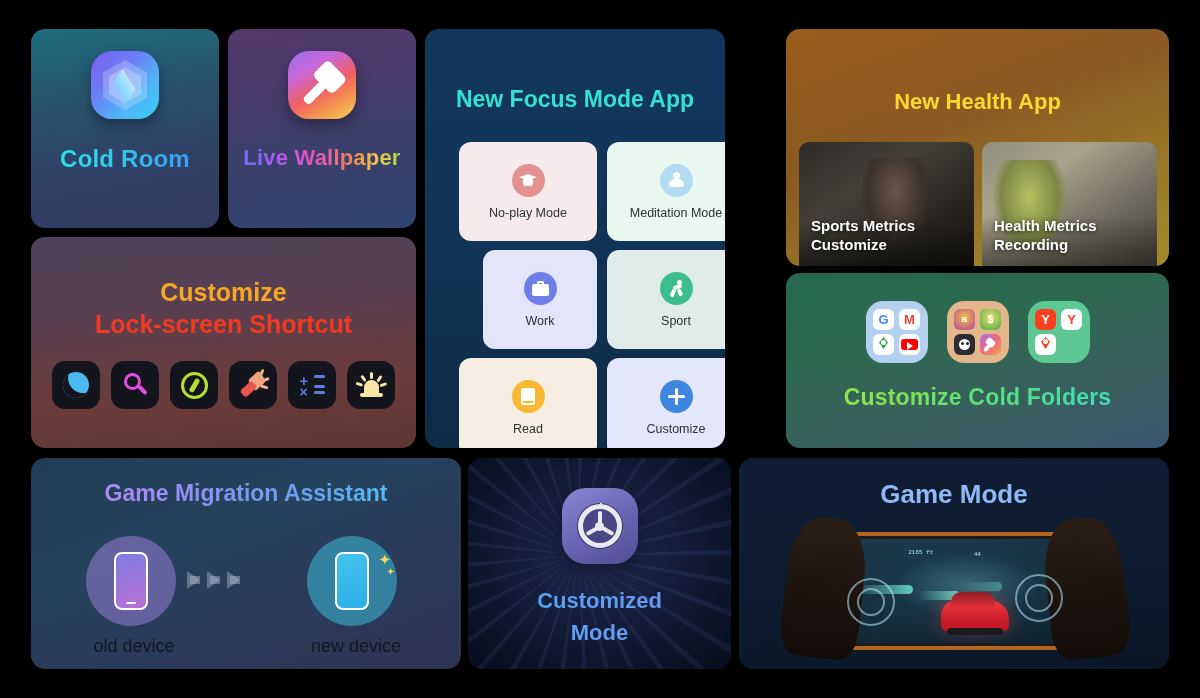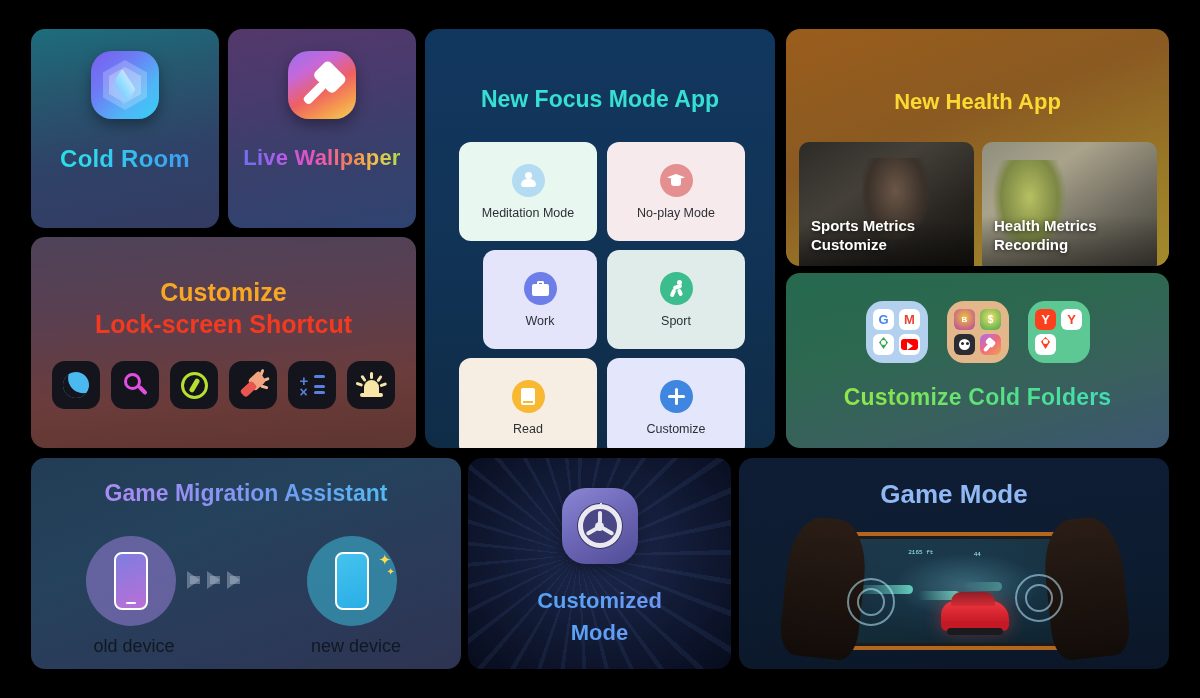--- a/index.html
+++ b/index.html
@@ -164,21 +164,21 @@
   .ic-siren .base { position:absolute; left: 3px; bottom: 1px; width: 23px; height: 4px; background:#f7e6a6; border-radius: 2px; }
   .ic-siren i { position:absolute; width:2.5px; height:7px; background:#f7e6a6; border-radius:2px; }
   .ic-siren .s1 { left: 13px; top: 0px; }
   .ic-siren .s2 { left: 5px; top: 3px; transform: rotate(-35deg); }
   .ic-siren .s3 { left: 21px; top: 3px; transform: rotate(35deg); }
   .ic-siren .s4 { left: 1px; top: 9px; transform: rotate(-70deg); }
   .ic-siren .s5 { left: 25px; top: 9px; transform: rotate(70deg); }
 
   
   #focus-mode {
-    left: 425px; top: 29px; width: 350px; height: 419px;
+    left: 425px; top: 29px; width: 300px; height: 419px;
     background: linear-gradient(180deg,#12375f 0%, #113356 50%, #0f2c47 100%);
   }
   #focus-mode .section-title {
     position:absolute; left:0; right:0; top: 57px; text-align:center;
     font-size: 23px; font-weight: bold; color: #35e0d2;
   }
   .focus-grid {
     position:absolute; left: 34px; top: 113px;
     display:grid; grid-template-columns: 138px 138px; grid-template-rows: 99px 99px 99px;
     gap: 9px 10px;
@@ -480,37 +480,37 @@
             <div class="dome"></div>
             <div class="base"></div>
           </div>
         </div>
     </div>
   </div>
 
   <div class="card" id="focus-mode">
     <div class="section-title">New Focus Mode App</div>
     <div class="focus-grid">
+      <div class="focus-tile t-noplay">
+        <div class="fcircle c-noplay">
+            <div class="gcap">
+              <div class="mortar"></div>
+              <div class="cup"></div>
+            </div>
+          </div>
+        <div class="lbl">No-play Mode</div>
+      </div>
       <div class="focus-tile t-medit">
         <div class="fcircle c-medit">
             <div class="medit">
               <div class="head"></div>
               <div class="body"></div>
             </div>
           </div>
         <div class="lbl">Meditation Mode</div>
-      </div>
-      <div class="focus-tile t-noplay">
-        <div class="fcircle c-noplay">
-            <div class="gcap">
-              <div class="mortar"></div>
-              <div class="cup"></div>
-            </div>
-          </div>
-        <div class="lbl">No-play Mode</div>
       </div>
       <div class="focus-tile t-work">
         <div class="fcircle c-work">
             <div class="brief">
               <div class="hd"></div>
               <div class="bx"></div>
             </div>
           </div>
         <div class="lbl">Work</div>
       </div>

